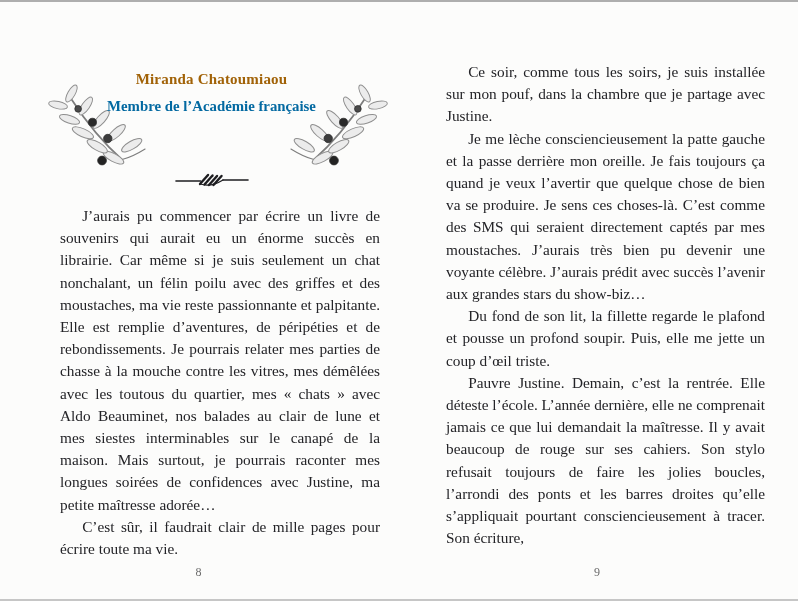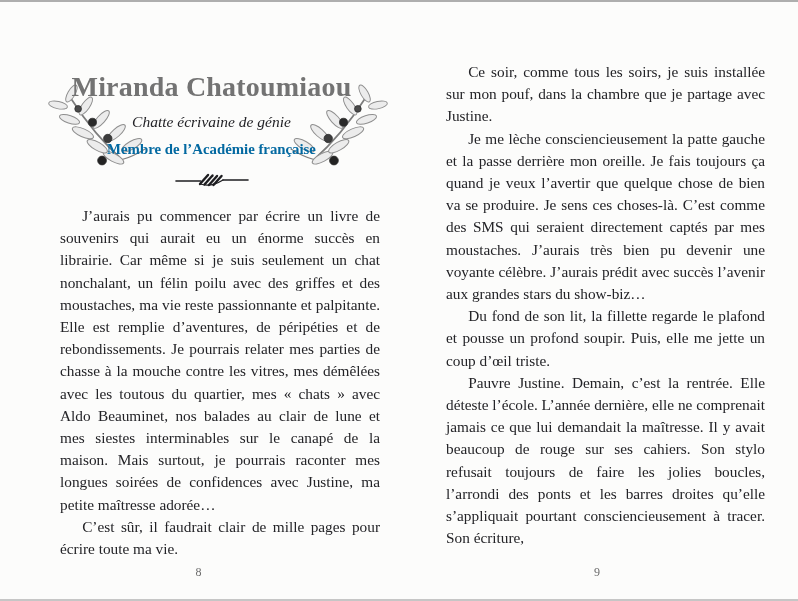--- a/index.html
+++ b/index.html
@@ -17,21 +17,21 @@
   .edge-bottom{ position:absolute; bottom:0; left:0; width:100%; height:2px; background:#c6c6c6; }
 
   .page { position:absolute; top:0; height:601px; }
   .page-left  { left:60px;  width:331px; }
   .page-right { left:446px; width:330px; }
 
   
   .chapter-header { position:absolute; top:71px; left:0; width:100%; }
   .header-text { text-align:center; transform:translateX(-14px); }
   .author-title {
-    font-size:28px; font-weight:bold; letter-spacing:0.2px; color:#737373;
+    font-size:15px; font-weight:bold; letter-spacing:0.2px; color:#a16207;
   }
   .author-subtitle {
     margin-top:10px; font-size:15.5px; font-style:italic; color:#232327;
   }
   .author-membership {
     margin-top:10px; font-size:14.8px; font-weight:bold; color:#0369a1;
   }
   .branch { position:absolute; top:13px; }
   .branch-left  { left:-24px; }
   .branch-right { right:-9px; }
@@ -124,21 +124,20 @@
               <circle cx="58" cy="40" r="4.2" fill="#2a2a2a"></circle>
               <circle cx="68" cy="80" r="4.6" fill="#232323"></circle>
               <circle cx="43" cy="26" r="3.5" fill="#4a4a4a"></circle>
             </g>
           </g>
         </svg>
       </span>
 
       <div class="header-text">
         <div class="author-title">Miranda Chatoumiaou</div>
-        <div class="author-subtitle">Chatte écrivaine de génie</div>
         <div class="author-membership">Membre de l’Académie française</div>
       </div>
     </div>
 
     <div class="divider-wrap">
       <svg width="78" height="18" viewBox="0 0 78 18">
         <g stroke="#1d1d20" stroke-linecap="round" fill="none">
           <path d="M3 10 H27.5" stroke-width="1.6"></path>
           <path d="M50 9 H75" stroke-width="1.6"></path>
           <path d="M27 13 L35 4" stroke-width="2.4"></path>

